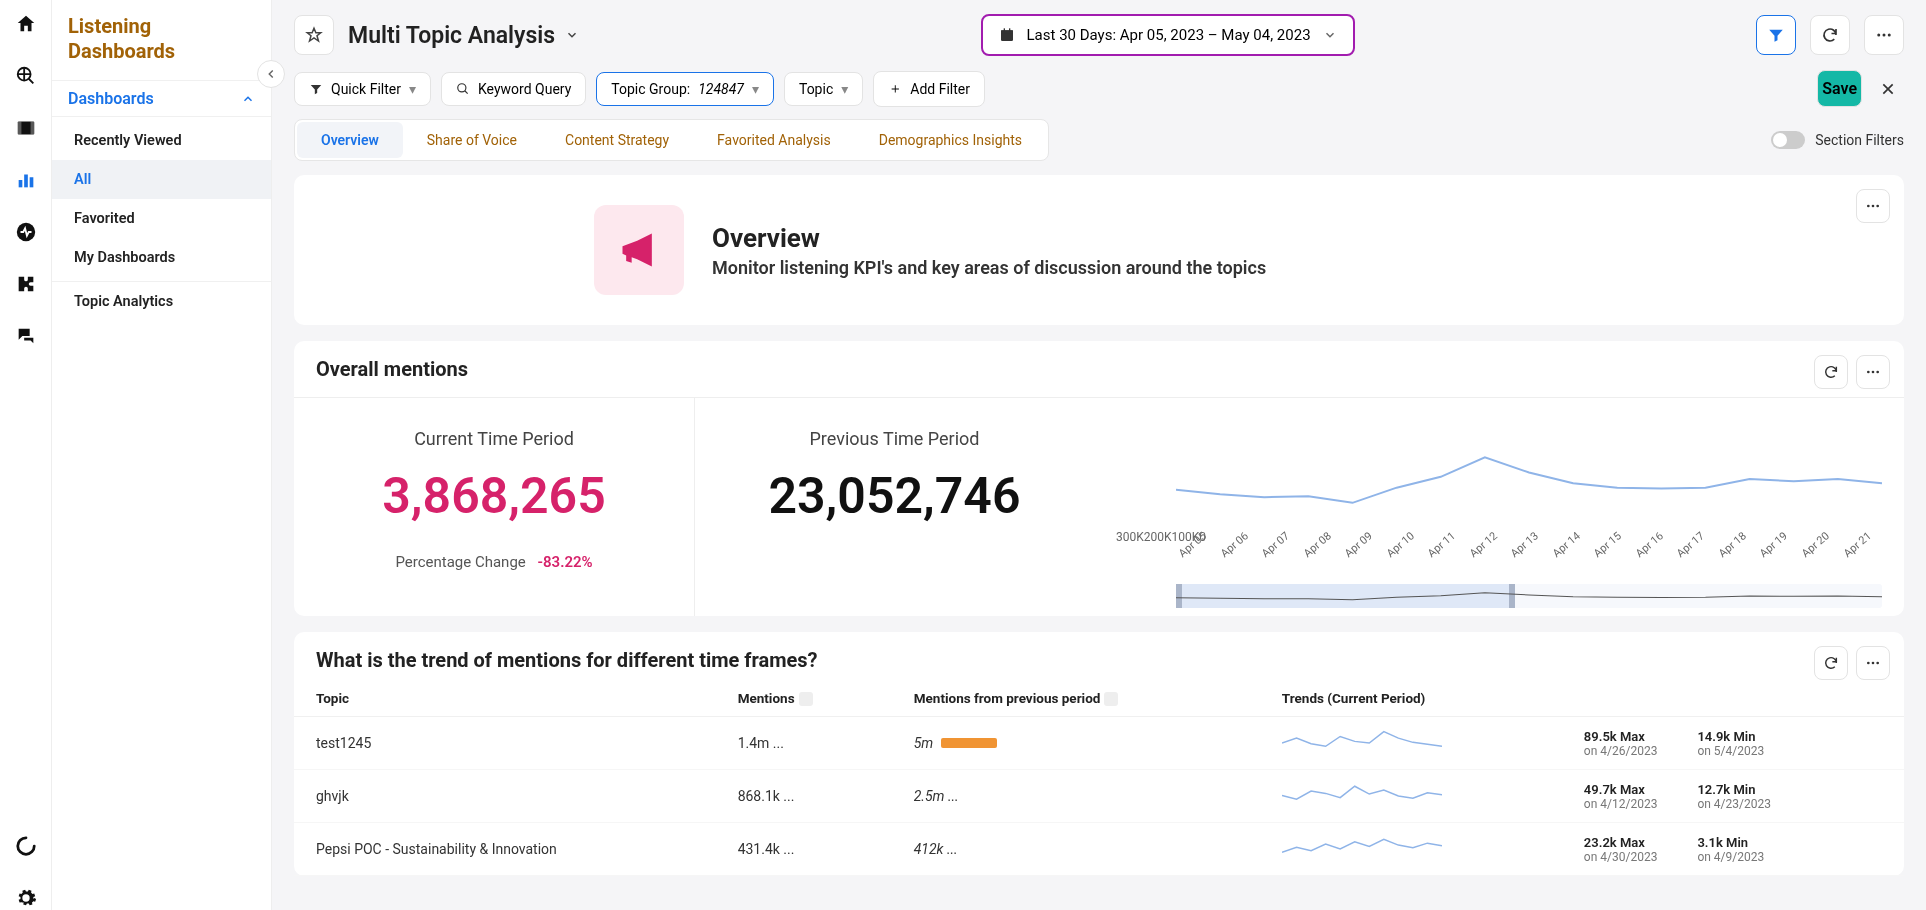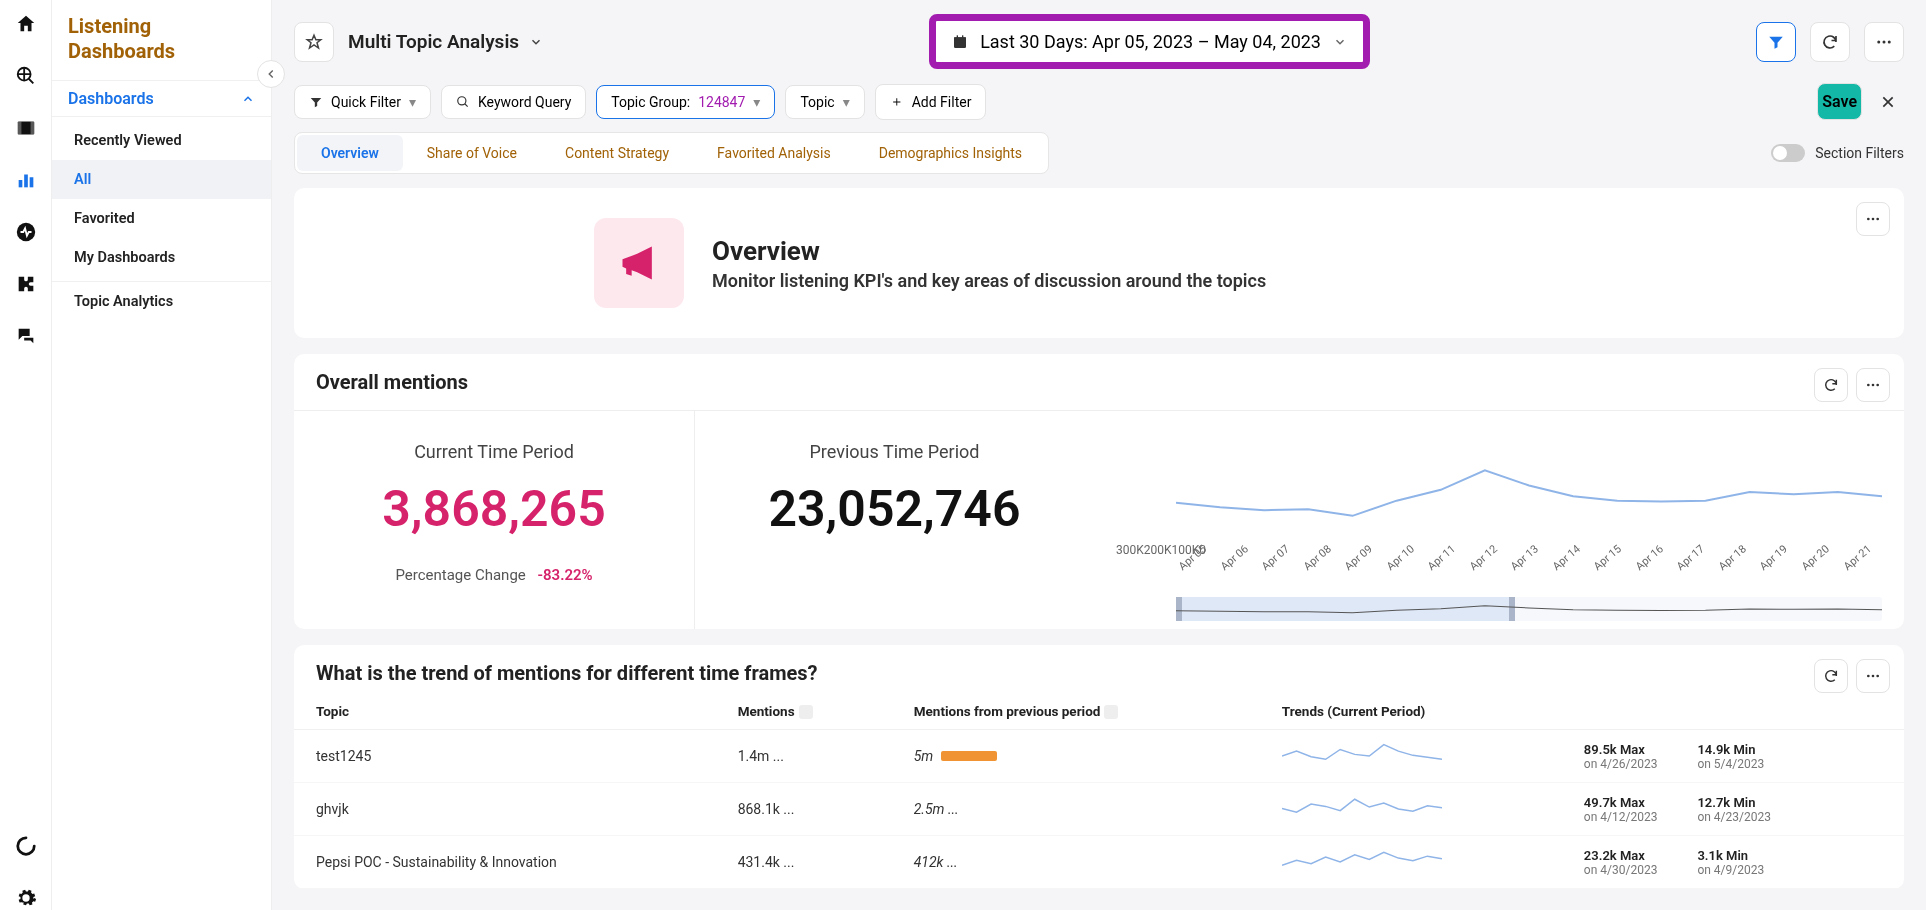--- a/index.html
+++ b/index.html
@@ -12,28 +12,28 @@
 .sidebar h2 { font-size: 20px; font-weight: 700; color: #a16207; padding: 0 16px 16px; line-height: 1.25; }
 .side-section { padding: 8px 16px; display: flex; justify-content: space-between; align-items: center; color: #1a73e8; font-weight: 600; cursor: pointer; border-top: 1px solid #f0f0f0; border-bottom: 1px solid #f0f0f0; }
 .side-items { padding: 4px 0; }
 .side-item { padding: 11px 22px; font-size: 14.5px; color: #222; font-weight: 600; cursor: pointer; }
 .side-item.active { background: #f0f2f5; color: #1a73e8; }
 .side-item.secondary { font-weight: 600; }
 .collapse-handle { position: absolute; right: -14px; top: 60px; width: 28px; height: 28px; background: #fff; border: 1px solid #e3e3e3; border-radius: 50%; display: flex; align-items: center; justify-content: center; cursor: pointer; color: #666; }
 .main { flex: 1; overflow-y: auto; }
 .topbar { display: flex; align-items: center; padding: 14px 22px; gap: 14px; }
 .sq-btn { width: 40px; height: 40px; background: #fff; border: 1px solid #e3e3e3; border-radius: 8px; display: flex; align-items: center; justify-content: center; cursor: pointer; }
-.title-wrap { display: flex; align-items: center; gap: 10px; font-size: 19px; font-weight: 600; color: #222; cursor: pointer; }
+.title-wrap { display: flex; align-items: center; gap: 10px; font-size: 23px; font-weight: 600; color: #222; cursor: pointer; }
 .topbar .flex-spacer { flex: 1; }
-.date-picker { background: #fff; border: 7px solid #a21caf; border-radius: 8px; padding: 10px 16px; display: flex; align-items: center; gap: 12px; cursor: pointer; font-size: 18px; }
+.date-picker { background: #fff; border: 2px solid #a21caf; border-radius: 8px; padding: 10px 16px; display: flex; align-items: center; gap: 12px; cursor: pointer; font-size: 15px; }
 .filter-btn { width: 40px; height: 40px; background: #fff; border: 1.5px solid #1a73e8; border-radius: 8px; display:flex; align-items:center; justify-content:center; color: #1a73e8; cursor:pointer; }
 .filters-row { display: flex; align-items: center; padding: 0 22px 12px; gap: 10px; }
 .pill { background: #fff; border: 1px solid #e3e3e3; border-radius: 8px; padding: 8px 14px; display: flex; align-items: center; gap: 8px; font-size: 14px; cursor: pointer; }
 .pill.active { border: 1.5px solid #1a73e8; }
-.pill .val { color: #a21caf; }
+.pill .val { color: #000000; font-style: italic; }
 .pill .chev { color: #888; }
 .filters-row .spacer { flex: 1; }
 .save-btn { background:#14b8a6; border:1px solid #e3e3e3; border-radius:8px; padding:8px 4px; font-weight:600; cursor:pointer; }
 .close-filters { padding: 8px; cursor: pointer; color:#444; }
 .tabs-row { display:flex; align-items:center; padding: 0 22px 14px; gap:18px; }
 .tabs { background:#fff; border:1px solid #e6e6e6; border-radius:8px; display:flex; padding:2px; }
 .tab { padding:10px 24px; font-size:14px; color:#a16207; cursor:pointer; border-radius:6px; }
 .tab.active { background:#f2f4f8; color:#1a73e8; font-weight:600; }
 .section-filters { margin-left:auto; display:flex; align-items:center; gap:10px; font-size:14px; color:#333; }
 .toggle { width:34px; height:18px; background:#ccc; border-radius:10px; position:relative; cursor:pointer; }

